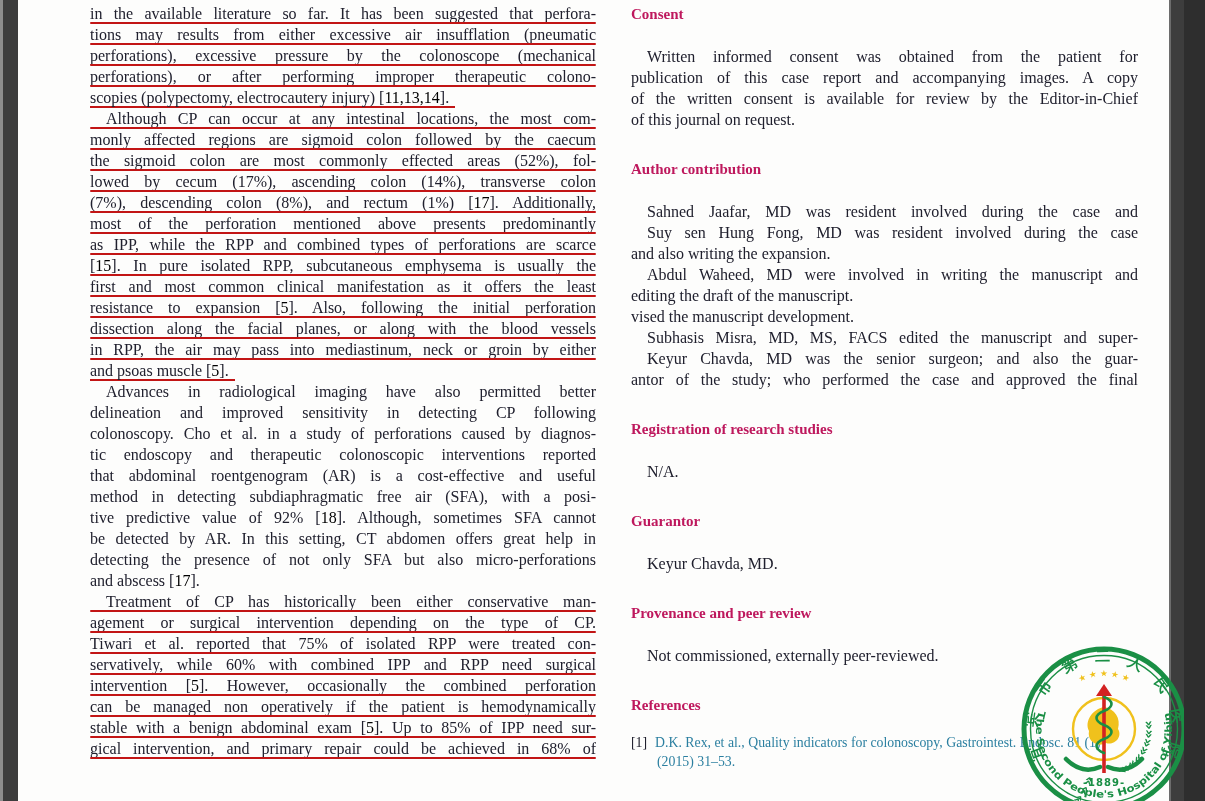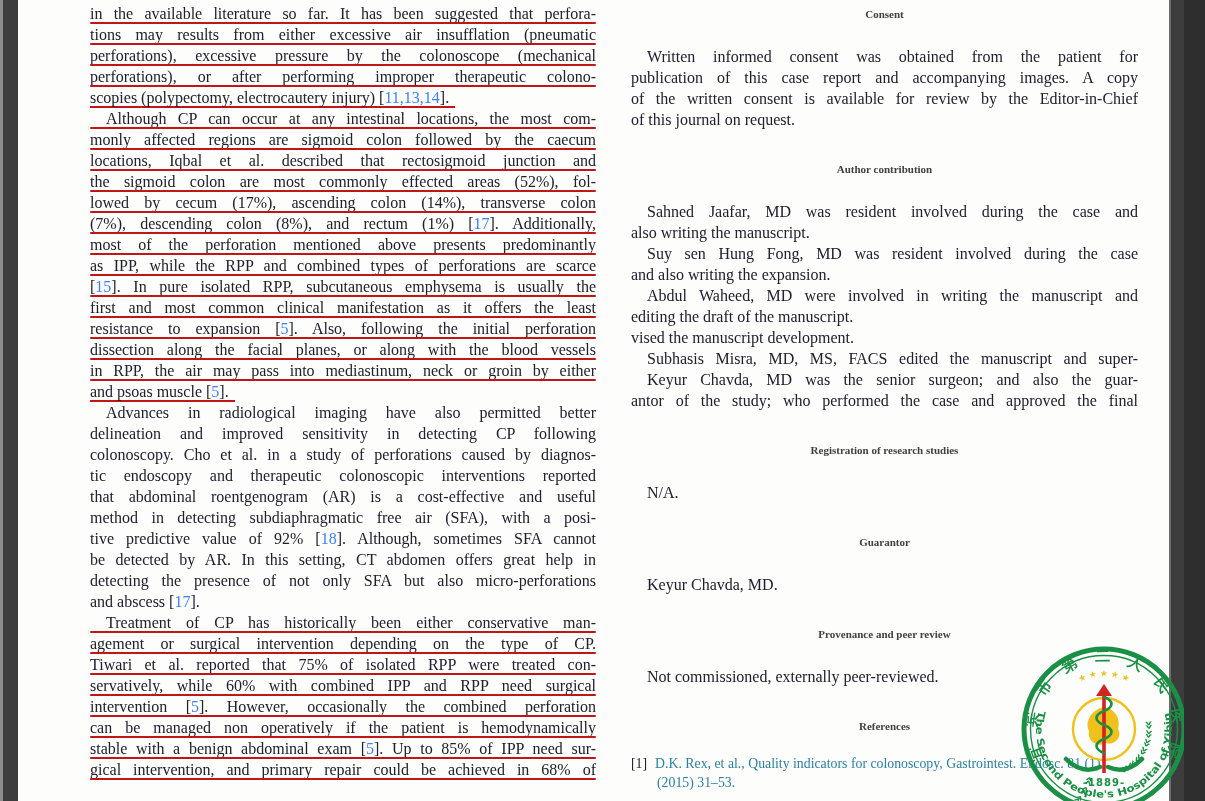--- a/index.html
+++ b/index.html
@@ -13,24 +13,24 @@
   #right-column{position:absolute;left:631px;top:3px;width:507px;}
 
   .line{position:relative;height:21px;line-height:21px;font-size:16px;
         text-align:justify;text-align-last:justify;overflow:hidden;}
   .line.indent{text-indent:16px;}
   .line.lastline{text-align-last:left;}
   .para.u .line::after{content:"";position:absolute;left:0;right:0;bottom:0;height:2.5px;
         background:#c21515;border-radius:1px;}
   .para.u .line.lastline::after{display:none;}
   .para.u .line.lastline .inner{border-bottom:2.5px solid #c21515;padding-right:6px;}
-  .cite{color:#3b82f6;}
+  .cite{color:#000000;}
 
-  .rc-heading{font-weight:bold;font-size:11px;line-height:21px;height:21px;
-        margin:29px 0 21px 0;color:#404040;text-align:center;}
+  .rc-heading{font-weight:bold;font-size:15px;line-height:21px;height:21px;
+        margin:29px 0 21px 0;color:#be185d;}
   .rc-heading.first{margin-top:1px;}
   .rc-para{margin:0;}
 
   .refs-list{margin-top:-4px;}
   .ref-line{font-size:13.8px;line-height:19px;height:19px;color:#2b7fa0;overflow:hidden;}
   .ref-line .ref-label{color:#20202e;padding-right:8px;}
   .ref-line.cont{padding-left:26px;}
 
   #stamp{position:absolute;left:1018px;top:643px;width:172px;height:172px;pointer-events:none;}
   #stamp text{font-family:"DejaVu Sans","Liberation Sans",sans-serif;}
@@ -46,21 +46,20 @@
       <div class="para u">
         <div class="line"><span><span>in the available literature so far. It has been suggested that perfora-</span></span></div>
         <div class="line"><span><span>tions may results from either excessive air insufflation (pneumatic</span></span></div>
         <div class="line"><span><span>perforations), excessive pressure by the colonoscope (mechanical</span></span></div>
         <div class="line"><span><span>perforations), or after performing improper therapeutic colono-</span></span></div>
         <div class="line lastline"><span class="inner"><span>scopies (polypectomy, electrocautery injury) [</span><span class="cite">11,13,14</span><span>].</span></span></div>
       </div>
       <div class="para u">
         <div class="line indent"><span><span>Although CP can occur at any intestinal locations, the most com-</span></span></div>
         <div class="line"><span><span>monly affected regions are sigmoid colon followed by the caecum</span></span></div>
-        <div class="line"><span><span>locations, Iqbal et al. described that rectosigmoid junction and</span></span></div>
         <div class="line"><span><span>the sigmoid colon are most commonly effected areas (52%), fol-</span></span></div>
         <div class="line"><span><span>lowed by cecum (17%), ascending colon (14%), transverse colon</span></span></div>
         <div class="line"><span><span>(7%), descending colon (8%), and rectum (1%) [</span><span class="cite">17</span><span>]. Additionally,</span></span></div>
         <div class="line"><span><span>most of the perforation mentioned above presents predominantly</span></span></div>
         <div class="line"><span><span>as IPP, while the RPP and combined types of perforations are scarce</span></span></div>
         <div class="line"><span><span>[</span><span class="cite">15</span><span>]. In pure isolated RPP, subcutaneous emphysema is usually the</span></span></div>
         <div class="line"><span><span>first and most common clinical manifestation as it offers the least</span></span></div>
         <div class="line"><span><span>resistance to expansion [</span><span class="cite">5</span><span>]. Also, following the initial perforation</span></span></div>
         <div class="line"><span><span>dissection along the facial planes, or along with the blood vessels</span></span></div>
         <div class="line"><span><span>in RPP, the air may pass into mediastinum, neck or groin by either</span></span></div>
@@ -93,21 +92,20 @@
       <div class="rc-heading first">Consent</div>
       <div class="rc-para para">
         <div class="line indent"><span>Written informed consent was obtained from the patient for</span></div>
         <div class="line"><span>publication of this case report and accompanying images. A copy</span></div>
         <div class="line"><span>of the written consent is available for review by the Editor-in-Chief</span></div>
         <div class="line lastline"><span class="inner">of this journal on request.</span></div>
       </div>
       <div class="rc-heading">Author contribution</div>
       <div class="rc-para para">
         <div class="line indent"><span>Sahned Jaafar, MD was resident involved during the case and</span></div>
-        <div class="line lastline"><span class="inner">also writing the manuscript.</span></div>
       </div>
       <div class="rc-para para">
         <div class="line indent"><span>Suy sen Hung Fong, MD was resident involved during the case</span></div>
         <div class="line lastline"><span class="inner">and also writing the expansion.</span></div>
       </div>
       <div class="rc-para para">
         <div class="line indent"><span>Abdul Waheed, MD were involved in writing the manuscript and</span></div>
         <div class="line lastline"><span class="inner">editing the draft of the manuscript.</span></div>
       </div>
       <div class="rc-para para">

